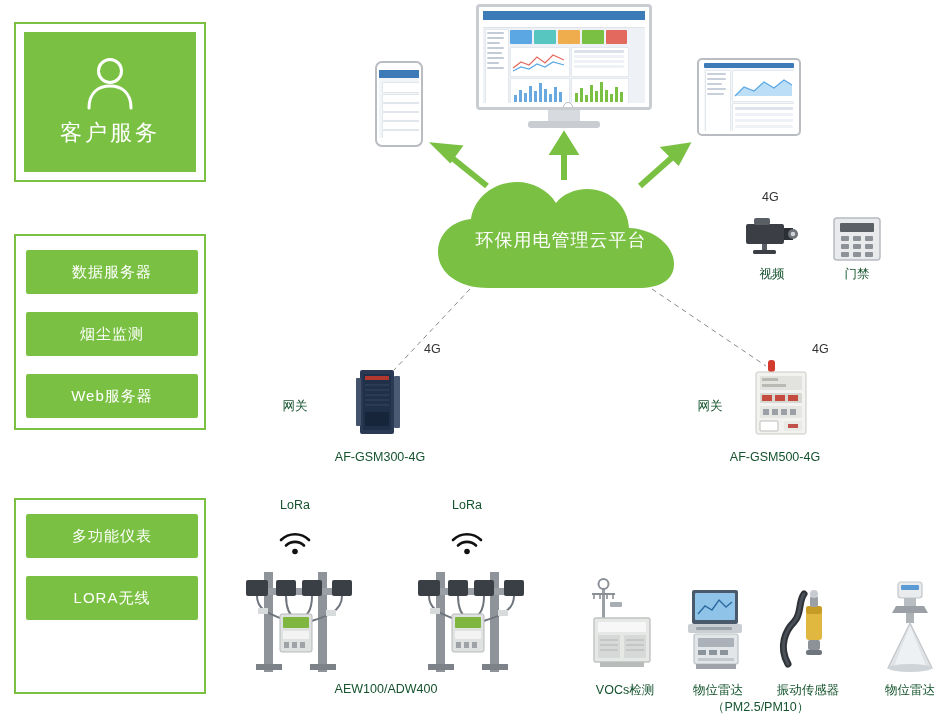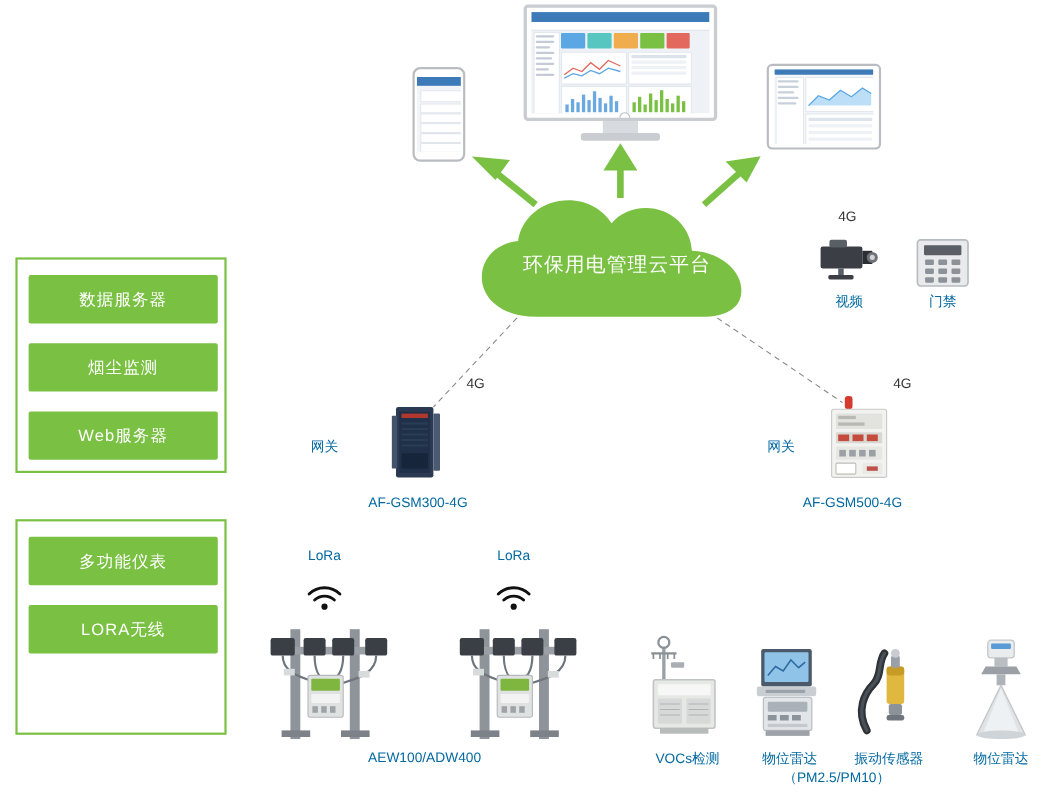--- a/index.html
+++ b/index.html
@@ -62,21 +62,21 @@
     margin-top: 6px;
   }
   .person-icon { width: 54px; height: 56px; }
 
   
   #panel-servers {
     left: 14px; top: 234px; width: 192px; height: 196px;
   }
   
   #panel-devices {
-    left: 14px; top: 472px; width: 192px; height: 196px;
+    left: 14px; top: 498px; width: 192px; height: 196px;
   }
   .stack-cell {
     position: absolute;
     left: 10px;
     width: 172px;
     height: 44px;
     border-radius: 2px;
   }
 
   
@@ -95,21 +95,21 @@
     text-align: center;
     color: #ffffff;
     font-size: 18px;
     letter-spacing: 1px;
   }
 
   
   .cap {
     position: absolute;
     font-size: 12.5px;
-    color: #0369a1;
+    color: #14532d;
     text-align: center;
     white-space: nowrap;
   }
 
   
   .dash-svg { position: absolute; left: 0; top: 0; pointer-events: none; }
 
   
   #monitor { left: 476px; top: 4px; width: 176px; height: 132px; }
   .mon-body {
@@ -233,20 +233,29 @@
       <line x1="564" y1="180" x2="564" y2="148"></line>
       <polygon points="564,136 554,152 574,152"></polygon>
     </g>
 
     <g stroke="#7ac143" stroke-width="6" fill="#7ac143">
       <line x1="640" y1="186" x2="676" y2="154"></line>
       <polygon points="686,146 678,161 666,149"></polygon>
     </g>
   </svg>
 
+  <div class="panel" id="panel-customer">
+    <div class="big-cell">
+      <svg class="person-icon" viewBox="0 0 54 56">
+        <circle cx="27" cy="15" r="11.5" fill="none" stroke="#ffffff" stroke-width="3"></circle>
+        <path d="M6 52 C6 36 16 30 27 30 C38 30 48 36 48 52" fill="none" stroke="#ffffff" stroke-width="3" stroke-linecap="round"></path>
+      </svg>
+      <div class="cs-label">客户服务</div>
+    </div>
+  </div>
 
   <div class="panel" id="panel-servers">
     <div class="stack-cell panel-cell" style="top:14px">数据服务器</div>
     <div class="stack-cell panel-cell" style="top:76px">烟尘监测</div>
     <div class="stack-cell panel-cell" style="top:138px">Web服务器</div>
   </div>
 
   <div class="panel" id="panel-devices">
     <div class="stack-cell panel-cell" style="top:14px">多功能仪表</div>
     <div class="stack-cell panel-cell" style="top:76px">LORA无线</div>

